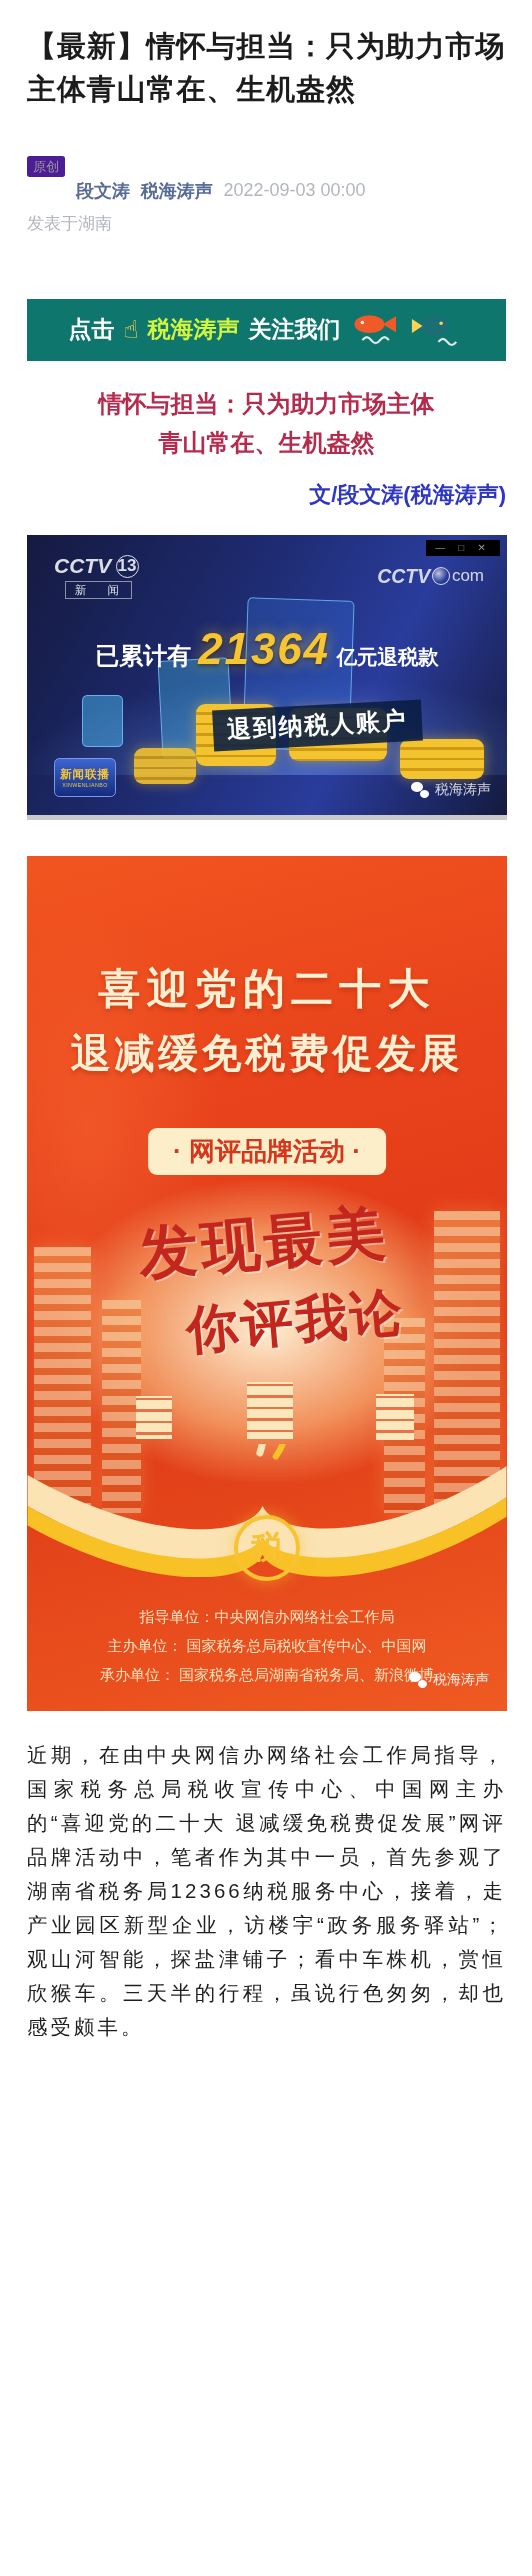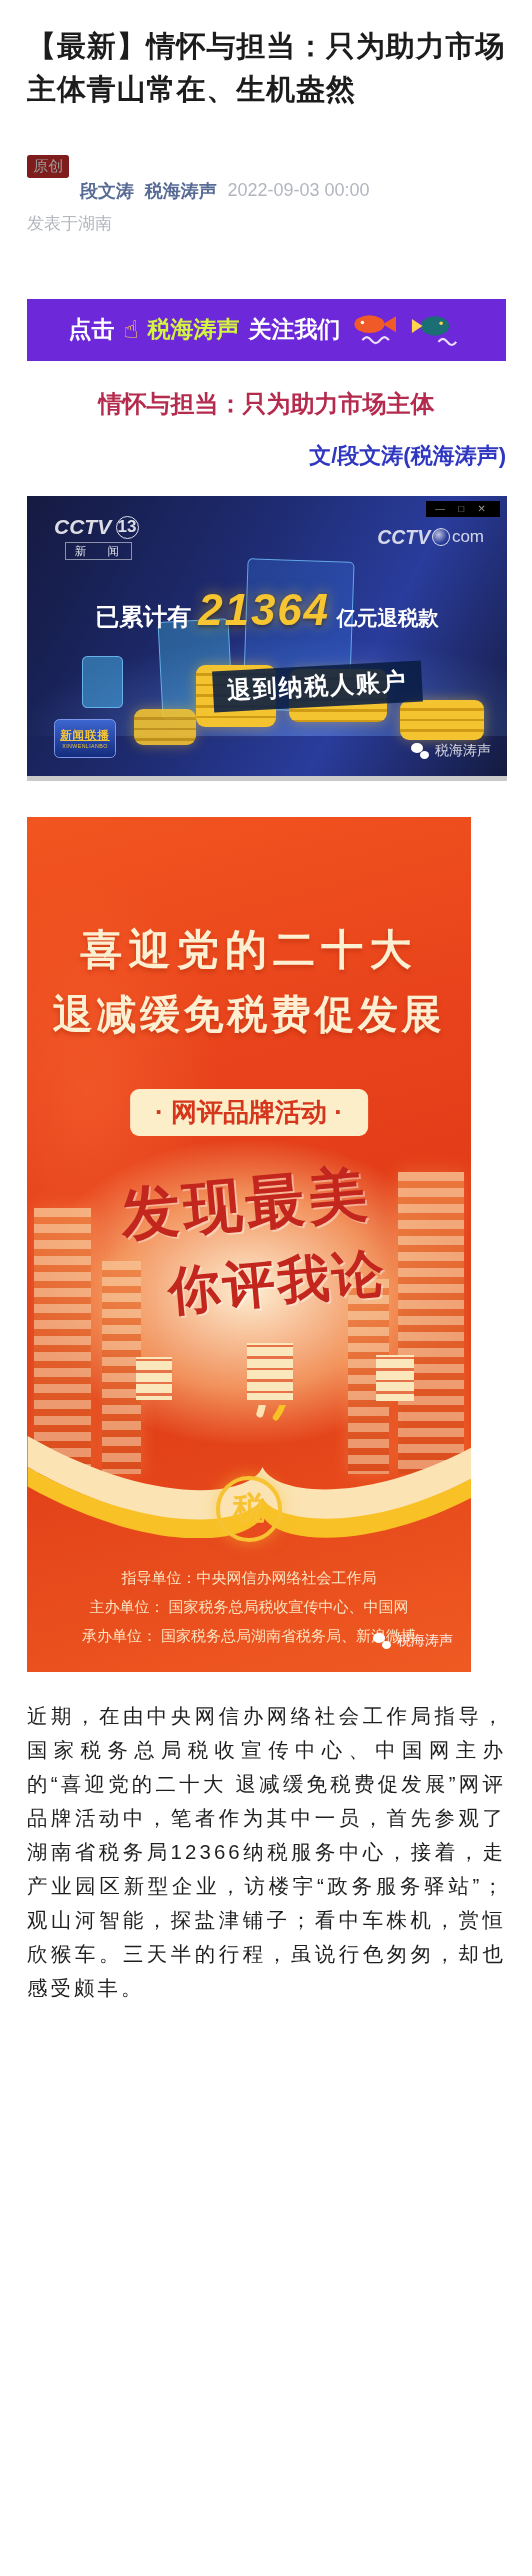--- a/index.html
+++ b/index.html
@@ -3,27 +3,27 @@
 <meta charset="utf-8">
 <style>
   * { margin:0; padding:0; box-sizing:border-box; }
   html,body { background:#ffffff; }
   body { width:533px; font-family:"Liberation Sans","DejaVu Sans",sans-serif; }
   .page { width:533px; padding:0 27px 19.5px 27px; }
 
   
   .title { margin-top:25px; font-size:29px; line-height:43px; font-weight:700; color:#1c1c1c; letter-spacing:0.9px; }
   .meta { margin-top:19.5px; display:flex; align-items:center; gap:10.7px; font-size:18px; }
-  .badge-original { background:#7f1d1d; color:#9c9c9c; font-size:15px; padding:1.8px 6.2px; border-radius:2.7px; }
+  .badge-original { background:#4c1d95; color:#9c9c9c; font-size:13px; padding:1.8px 6.2px; border-radius:2.7px; }
   .author-link,.account-link { color:#576b95; font-weight:700; text-decoration:none; cursor:pointer;margin-top:48px; }
   .meta-date { color:#b2b6bf; font-weight:400;margin-top:48px; }
   .location { margin-top:9px; font-size:17px; color:#b2b6bf; }
 
   
-  .banner { margin-top:64px; height:62px; background:#6d28d9; display:flex; align-items:center; justify-content:center; gap:9px; font-size:23px; font-weight:700; color:#ffffff; }
+  .banner { margin-top:64px; height:62px; background:#0f766e; display:flex; align-items:center; justify-content:center; gap:9px; font-size:23px; font-weight:700; color:#ffffff; }
   .banner .finger { color:#ffd34d; font-size:25px; }
   .banner .banner-account { color:#d3f53f; }
   .banner svg { display:block; }
 
   
   .red-heading { margin-top:23px; text-align:center; color:#b42b4e; font-weight:700; font-size:24px; line-height:39px; }
   .byline { margin-top:18px; text-align:right; color:#2f36c0; font-weight:700; font-size:22px; }
 
   
   .para { margin-top:37px; font-size:20.4px; line-height:34px; letter-spacing:3.1px; color:#1f1f1f; text-align:justify; }
@@ -55,30 +55,30 @@
   .coin-d { width:62px; height:36px; left:107px; top:213px; opacity:.9; }
   .headline { position:absolute; top:89px; left:0; width:100%; display:flex; justify-content:center; align-items:baseline; gap:7px; white-space:nowrap; }
   .hl-prefix { color:#fff; font-size:24px; font-weight:700; }
   .hl-number { color:#f7c531; font-size:44px; font-weight:900; font-style:italic;
                text-shadow:0 1.8px 5.3px rgba(0,0,0,.5),0 0 14px rgba(247,197,49,.6); letter-spacing:1.8px; }
   .hl-suffix { color:#fff; font-size:20.4px; font-weight:700; }
   .caption-box { position:absolute; top:170px; left:186px; transform:rotate(-3deg); background:rgba(9,28,66,.88);
                  color:#fff; font-size:24px; font-weight:700; padding:4.4px 14px; letter-spacing:1.8px; }
   .prog-logo { position:absolute; left:27px; bottom:23px; width:62px; height:39px; border-radius:5.3px; border:0.9px solid #7d97ea;
                background:linear-gradient(#3d66d0,#142c7e); display:flex; flex-direction:column; align-items:center; justify-content:center; }
-  .prog-main { color:#f5c63a; font-size:11.5px; font-weight:700; letter-spacing:0.9px;text-decoration:underline; }
+  .prog-main { color:#f5c63a; font-size:11.5px; font-weight:700; letter-spacing:0.9px; }
   .prog-sub { color:#f5c63a; font-size:5.3px; letter-spacing:0.4px; }
   .watermark { position:absolute; right:16px; bottom:21px; display:flex; align-items:center; gap:6.2px; color:rgba(255,255,255,.8); font-size:14px; }
   .wechat-icon { position:relative; width:18px; height:16px; }
   .wechat-icon .b1 { position:absolute; left:0; top:0; width:12.4px; height:10.7px; background:#fff; border-radius:50%; }
   .wechat-icon .b2 { position:absolute; right:0; bottom:0; width:9px; height:8px; background:#fff; border-radius:50%; }
   .cctv-bottom-bar { position:absolute; left:0; bottom:0; width:100%; height:4.4px; background:#c9c9c9; }
 
   
-  .poster { position:relative; margin-top:36px; width:444px; height:855px; overflow:hidden;
+  .poster { position:relative; margin-top:36px; width:480px; height:855px; overflow:hidden;
             background:linear-gradient(165deg,#f2551f 0%,#e8431c 30%,#df3a16 58%,#ef5a22 100%); }
   .poster::before { content:""; position:absolute; left:-71px; top:53px; width:266px; height:444px;
             background:radial-gradient(ellipse,rgba(255,120,60,.35),transparent 70%); }
   .poster-title { position:absolute; left:0; width:100%; text-align:center; color:#fdf0d2; font-weight:900;
             text-shadow:0 2.7px 4.4px rgba(150,30,0,.35); white-space:nowrap; }
   .pt1 { top:105px; font-size:42px; letter-spacing:6.2px; }
   .pt2 { top:170px; font-size:40px; letter-spacing:3.6px; }
   .poster-badge { position:absolute; top:272px; left:50%; transform:translateX(-50%); background:#fbeec9; color:#d5361c;
             font-size:26px; font-weight:700; padding:6.2px 25px; border-radius:9px; white-space:nowrap; }
   .glow { position:absolute; top:324px; left:50%; transform:translateX(-50%); width:426px; height:302px;
@@ -137,20 +137,21 @@
       <path d="M14,34 q5,-7 10,0 t10,0 t10,0" stroke="rgba(255,255,255,.85)" stroke-width="2.5" fill="none"></path>
       <ellipse cx="96" cy="18" rx="16" ry="11" fill="#1b6e74"></ellipse>
       <polygon points="82,18 70,10 70,26" fill="#ffd34d"></polygon>
       <circle cx="103" cy="15" r="2" fill="#ffd34d"></circle>
       <path d="M100,36 q5,-7 10,0 t10,0" stroke="rgba(255,255,255,.85)" stroke-width="2.5" fill="none"></path>
     </svg>
   </div>
 
   <h2 class="red-heading">
     <span style="display:block">情怀与担当：只为助力市场主体</span>
+    <span style="display:block">青山常在、生机盎然</span>
   </h2>
 
   <div class="byline">文/段文涛(税海涛声)</div>
 
 
   <figure class="cctv">
     <div class="streak"></div>
     <div class="doc-shape doc-a"></div>
     <div class="doc-shape doc-b"></div>
     <div class="doc-shape doc-c"></div>

